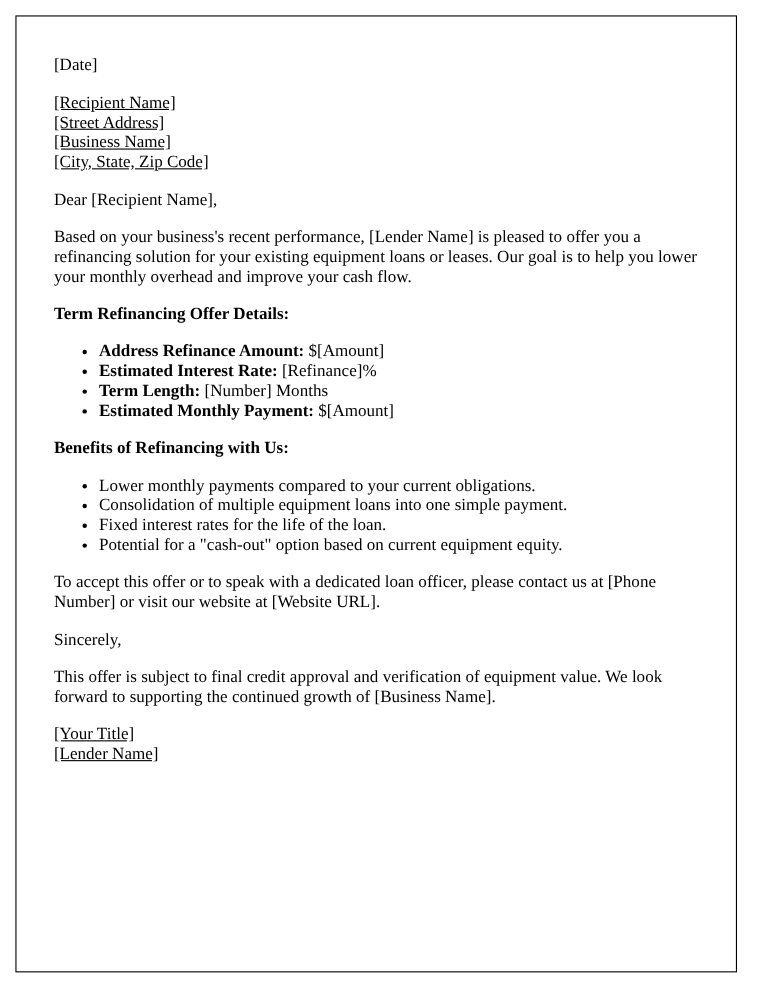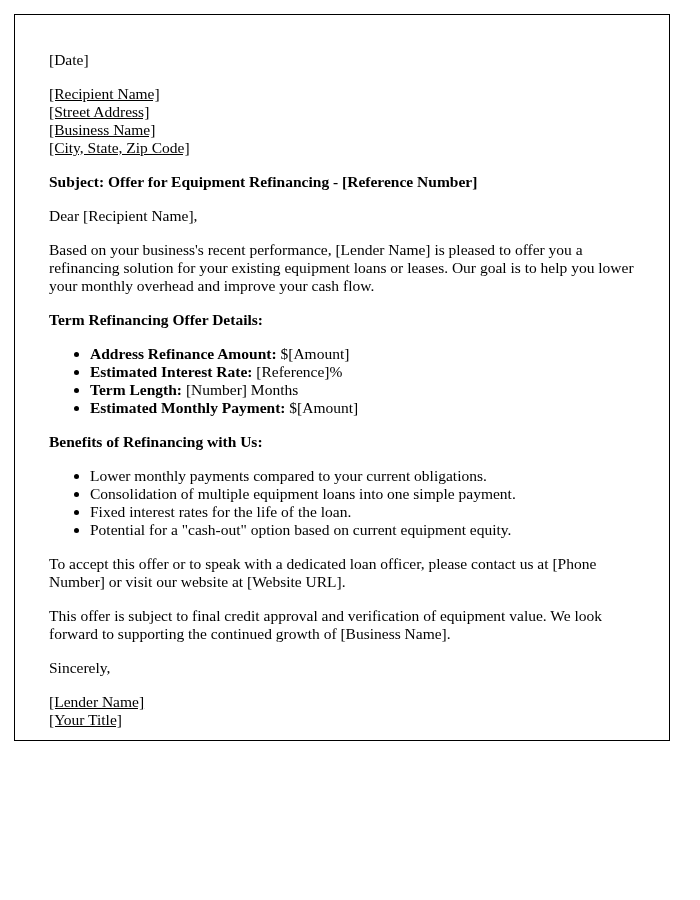--- a/index.html
+++ b/index.html
@@ -9,21 +9,21 @@
     width: 700px;
     height: 900px;
     font-family: "Liberation Serif", "DejaVu Serif", serif;
     color: #000000;
   }
   .page {
     position: absolute;
     left: 14px;
     top: 14px;
     width: 656px;
-    height: 727px;
+    height: 870px;
     box-sizing: border-box;
     border: 1px solid #000000;
     padding: 36px 34px 30px 34px;
     font-size: 15.5px;
     line-height: 18px;
     overflow: hidden;
   }
   p {
     margin: 0 0 16px 0;
   }
@@ -54,48 +54,47 @@
 
   <p>[Date]</p>
 
   <div class="addr">
     <div>[Recipient Name]</div>
     <div>[Street Address]</div>
     <div>[Business Name]</div>
     <div>[City, State, Zip Code]</div>
   </div>
 
-  <p class="bold">Subject: Offer for Equipment Refinancing - [Reference Number]</p>
 
   <p>Dear [Recipient Name],</p>
 
   <p>Based on your business's recent performance, [Lender Name] is pleased to offer you a refinancing solution for your existing equipment loans or leases. Our goal is to help you lower your monthly overhead and improve your cash flow.</p>
 
   <p class="bold">Term Refinancing Offer Details:</p>
 
   <ul>
     <li><span class="bold">Address Refinance Amount:</span> <span>$[Amount]</span></li>
-    <li><span class="bold">Estimated Interest Rate:</span> <span>[Reference]%</span></li>
+    <li><span class="bold">Estimated Interest Rate:</span> <span>[Refinance]%</span></li>
     <li><span class="bold">Term Length:</span> <span>[Number] Months</span></li>
     <li><span class="bold">Estimated Monthly Payment:</span> <span>$[Amount]</span></li>
   </ul>
 
   <p class="bold">Benefits of Refinancing with Us:</p>
 
   <ul>
     <li>Lower monthly payments compared to your current obligations.</li>
     <li>Consolidation of multiple equipment loans into one simple payment.</li>
     <li>Fixed interest rates for the life of the loan.</li>
     <li>Potential for a "cash-out" option based on current equipment equity.</li>
   </ul>
 
   <p>To accept this offer or to speak with a dedicated loan officer, please contact us at [Phone Number] or visit our website at [Website URL].</p>
 
+  <p>Sincerely,</p>
+
   <p>This offer is subject to final credit approval and verification of equipment value. We look forward to supporting the continued growth of [Business Name].</p>
 
-  <p>Sincerely,</p>
-
   <div class="addr">
+    <div>[Your Title]</div>
     <div>[Lender Name]</div>
-    <div>[Your Title]</div>
   </div>
 
 </div>
 
 </body></html>

